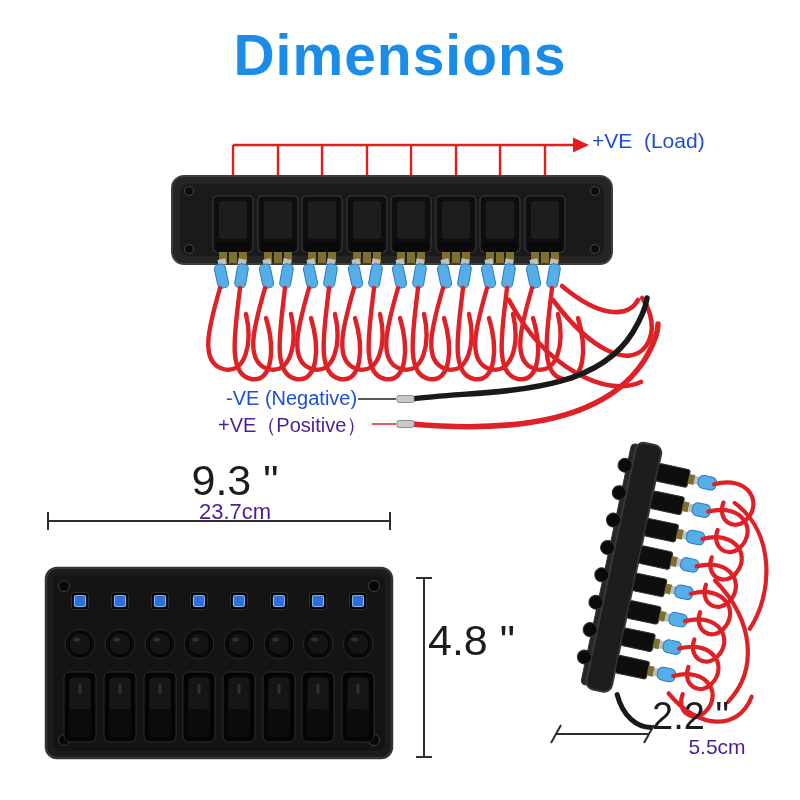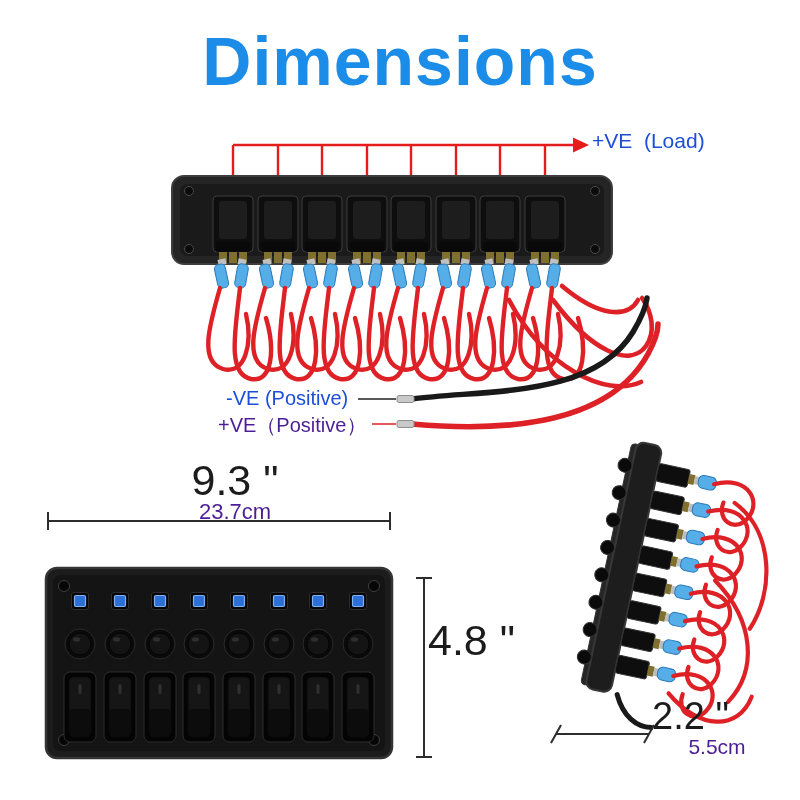--- a/index.html
+++ b/index.html
@@ -2,21 +2,21 @@
 <html><head>
 <meta charset="utf-8">
 <style>
   * { margin:0; padding:0; box-sizing:border-box; }
   html,body { background:#ffffff; }
   body { font-family:"Liberation Sans", sans-serif; }
   .stage { position:relative; width:800px; height:800px; margin:0 auto; background:#ffffff; overflow:hidden; }
   .abs { position:absolute; }
   .title {
     left:0; top:22px; width:800px; text-align:center;
-    font-size:68px; font-weight:bold; color:#1b8de8; letter-spacing:1px;
+    font-size:57px; font-weight:bold; color:#1b8de8; letter-spacing:1px;
   }
   .lbl { white-space:pre; font-size:20px; color:#1d4ed8; }
   .lbl-load { left:592px; top:129px; font-size:21px; }
   .lbl-neg  { left:226px; top:387px; }
   .lbl-pos  { left:218px; top:412px; color:#4c1d95; }
   .num-big  { color:#1c1c1c; text-align:center; font-size:43px; }
   .num-small{ color:#4c1d95; text-align:center; font-size:22px; }
   .w-in { left:120px; top:456px; width:230px; }
   .w-cm { left:120px; top:499px; width:230px; }
   .h-in { left:428px; top:616px; width:130px; text-align:left; }
@@ -184,21 +184,21 @@
     <g stroke="#2d2d2d" stroke-width="2" fill="none">
       <path d="M556,734 H649"></path>
       <path d="M551,743 L561,725"></path>
       <path d="M644,743 L654,725"></path>
     </g>
   </svg>
 
   <div class="abs title">Dimensions</div>
 
   <div class="abs lbl lbl-load">+VE  (Load)</div>
-  <div class="abs lbl lbl-neg">-VE (Positive)</div>
+  <div class="abs lbl lbl-neg">-VE (Negative)</div>
   <div class="abs lbl lbl-pos">+VE（Positive）</div>
 
   <div class="abs num-big w-in">9.3 "</div>
   <div class="abs num-small w-cm">23.7cm</div>
 
   <div class="abs num-big h-in">4.8 "</div>
 
   <div class="abs num-big d-in">2.2 "</div>
   <div class="abs num-small d-cm">5.5cm</div>
 

